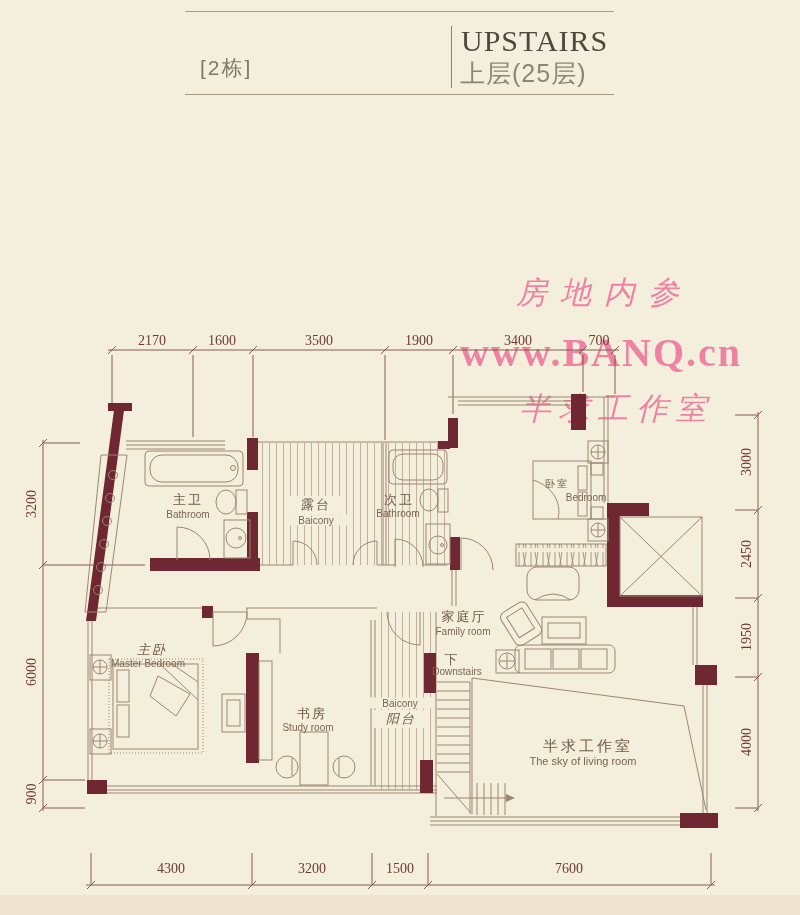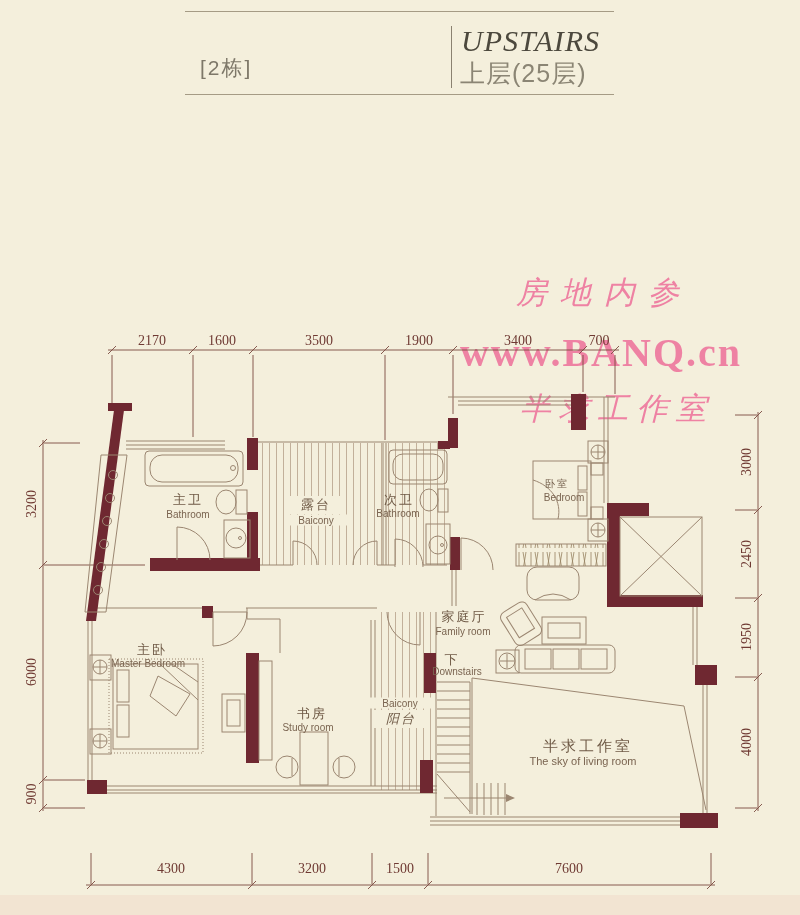--- a/index.html
+++ b/index.html
@@ -4,21 +4,21 @@
 <style>
   html,body{margin:0;padding:0;background:#fff;}
   #stage{position:relative;width:800px;height:915px;background:#f4efdc;overflow:hidden;
          font-family:"Liberation Sans","DejaVu Sans",sans-serif;}
   .hdr-rule{position:absolute;height:1px;background:#a59b85;}
   .bldg{position:absolute;font-size:21px;color:#7e7869;letter-spacing:2px;}
   .unit{position:absolute;color:#75212b;white-space:nowrap;}
   .unit .big-c{font-family:"Liberation Serif","DejaVu Serif",serif;font-weight:bold;font-size:84px;line-height:70px;vertical-align:-12px;}
   .unit .zh{font-weight:bold;font-size:58px;letter-spacing:2px;}
   .hdr-div{position:absolute;width:1px;background:#8a8170;}
-  .floor-en{position:absolute;font-family:"Liberation Serif","DejaVu Serif",serif;font-size:30px;color:#4c483d;letter-spacing:1px;font-style:italic;}
+  .floor-en{position:absolute;font-family:"Liberation Serif","DejaVu Serif",serif;font-size:30px;color:#4c483d;letter-spacing:1px;}
   .floor-zh{position:absolute;font-size:25px;color:#8b8574;letter-spacing:1px;}
   .wm{position:absolute;color:#ee6f9a;opacity:.85;white-space:nowrap;transform:translate(-50%,-50%);}
   .wm1,.wm3{font-family:"DejaVu Serif","Liberation Serif",serif;font-style:italic;font-size:31px;letter-spacing:13px;}
   .wm3{letter-spacing:8px;}
   .wm2{font-family:Liberation Serif, serif;font-weight:bold;font-size:40px;letter-spacing:2px;}
   .rl{position:absolute;transform:translate(-50%,-50%);color:#6f5a46;white-space:nowrap;text-align:center;}
   .rl-zh{font-size:13px;letter-spacing:2px;}
   .rl-en{font-size:10px;letter-spacing:0;color:#7a6450;}
   .chip{background:#f4efdc;padding:0 14px;}
   .void-zh{font-size:15px;letter-spacing:3px;}
@@ -312,23 +312,23 @@
   <div class="rl rl-zh" style="left:188px;top:500px;">主卫</div>
   <div class="rl rl-en" style="left:188px;top:514px;">Bathroom</div>
 
   <div class="rl rl-zh chip" style="left:316px;top:505px;">露台</div>
   <div class="rl rl-en chip" style="left:316px;top:520px;">Baicony</div>
 
   <div class="rl rl-zh" style="left:399px;top:500px;">次卫</div>
   <div class="rl rl-en" style="left:398px;top:513px;">Bathroom</div>
 
   <div class="rl rl-zh" style="left:557px;top:484px;font-size:10px;">卧室</div>
-  <div class="rl rl-en" style="left:557px;top:497px;padding-left:14px;">Bedroom</div>
-
-  <div class="rl rl-zh" style="left:152px;top:650px;">主卧</div>
+  <div class="rl rl-en" style="left:579px;top:497px;padding-left:14px;">Bedroom</div>
+
+  <div class="rl rl-zh" style="left:152px;top:650px;font-style:italic;">主卧</div>
   <div class="rl rl-en" style="left:148px;top:663px;">Master Bedroom</div>
 
   <div class="rl rl-zh" style="left:312px;top:714px;">书房</div>
   <div class="rl rl-en" style="left:308px;top:727px;">Study room</div>
 
   <div class="rl rl-zh chip" style="left:401px;top:719px;font-style:italic;">阳台</div>
   <div class="rl rl-en chip" style="left:400px;top:703px;">Baicony</div>
 
   <div class="rl rl-zh" style="left:464px;top:617px;">家庭厅</div>
   <div class="rl rl-en" style="left:463px;top:631px;">Family room</div>

